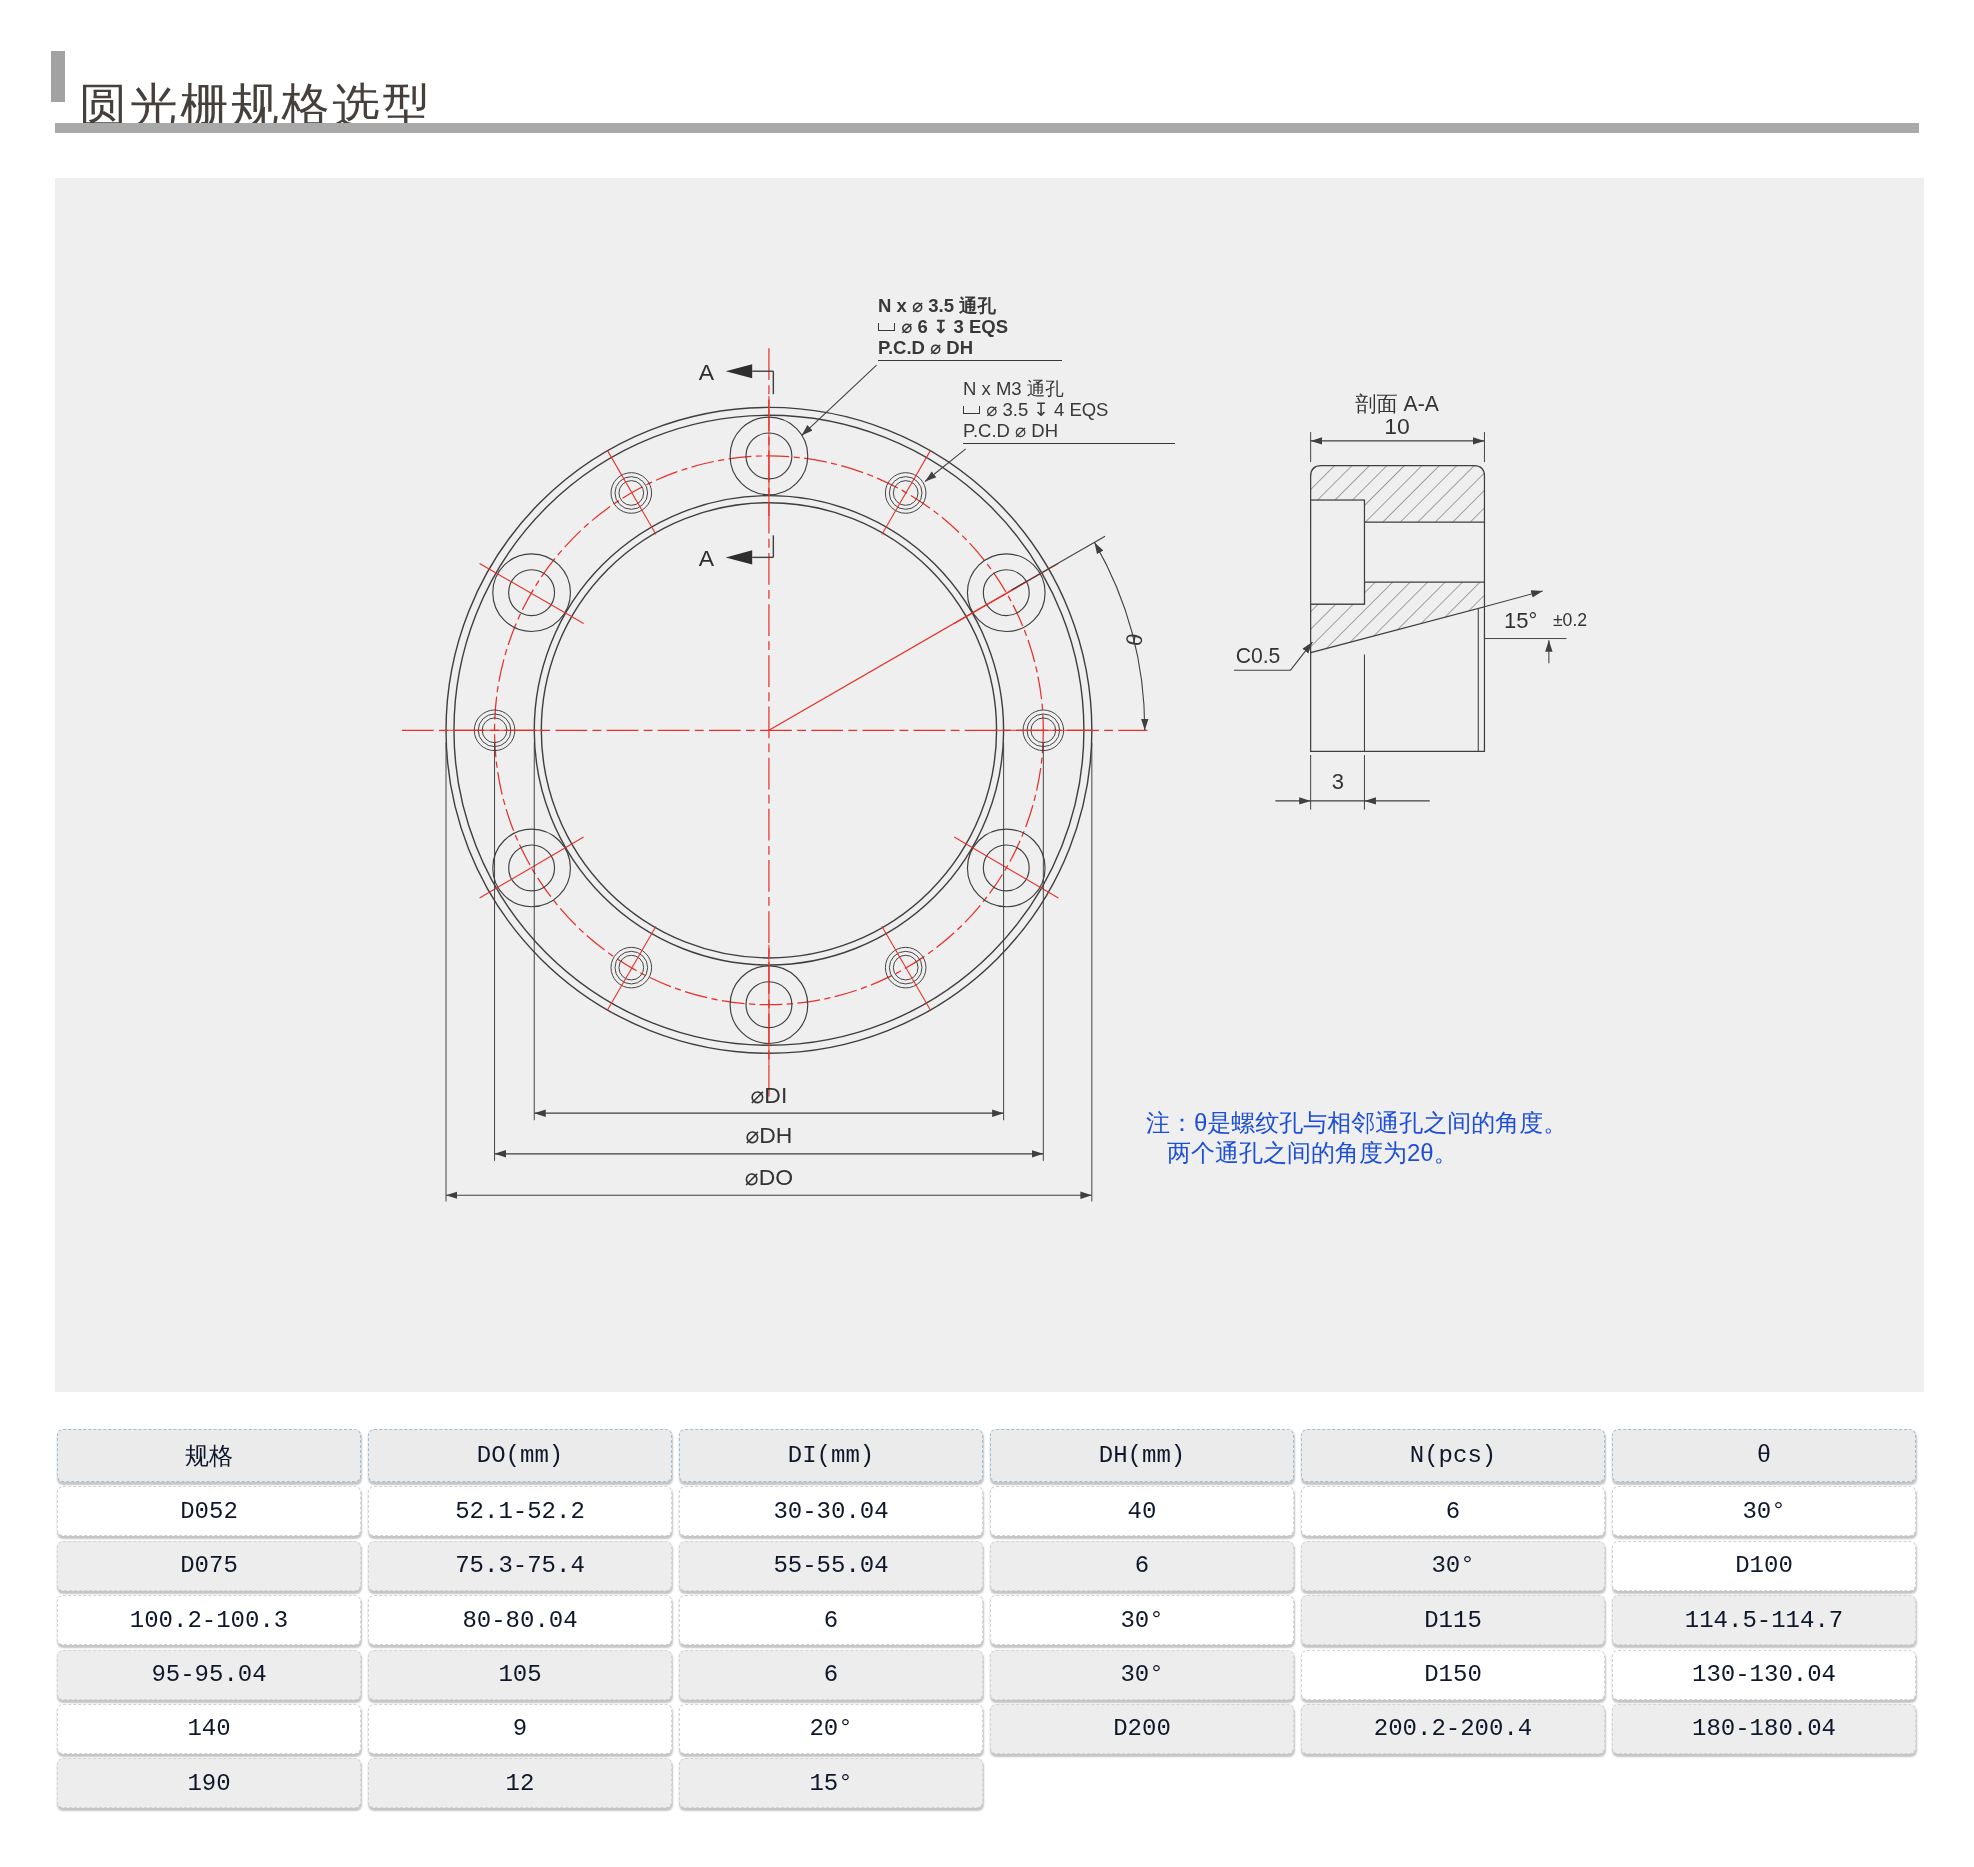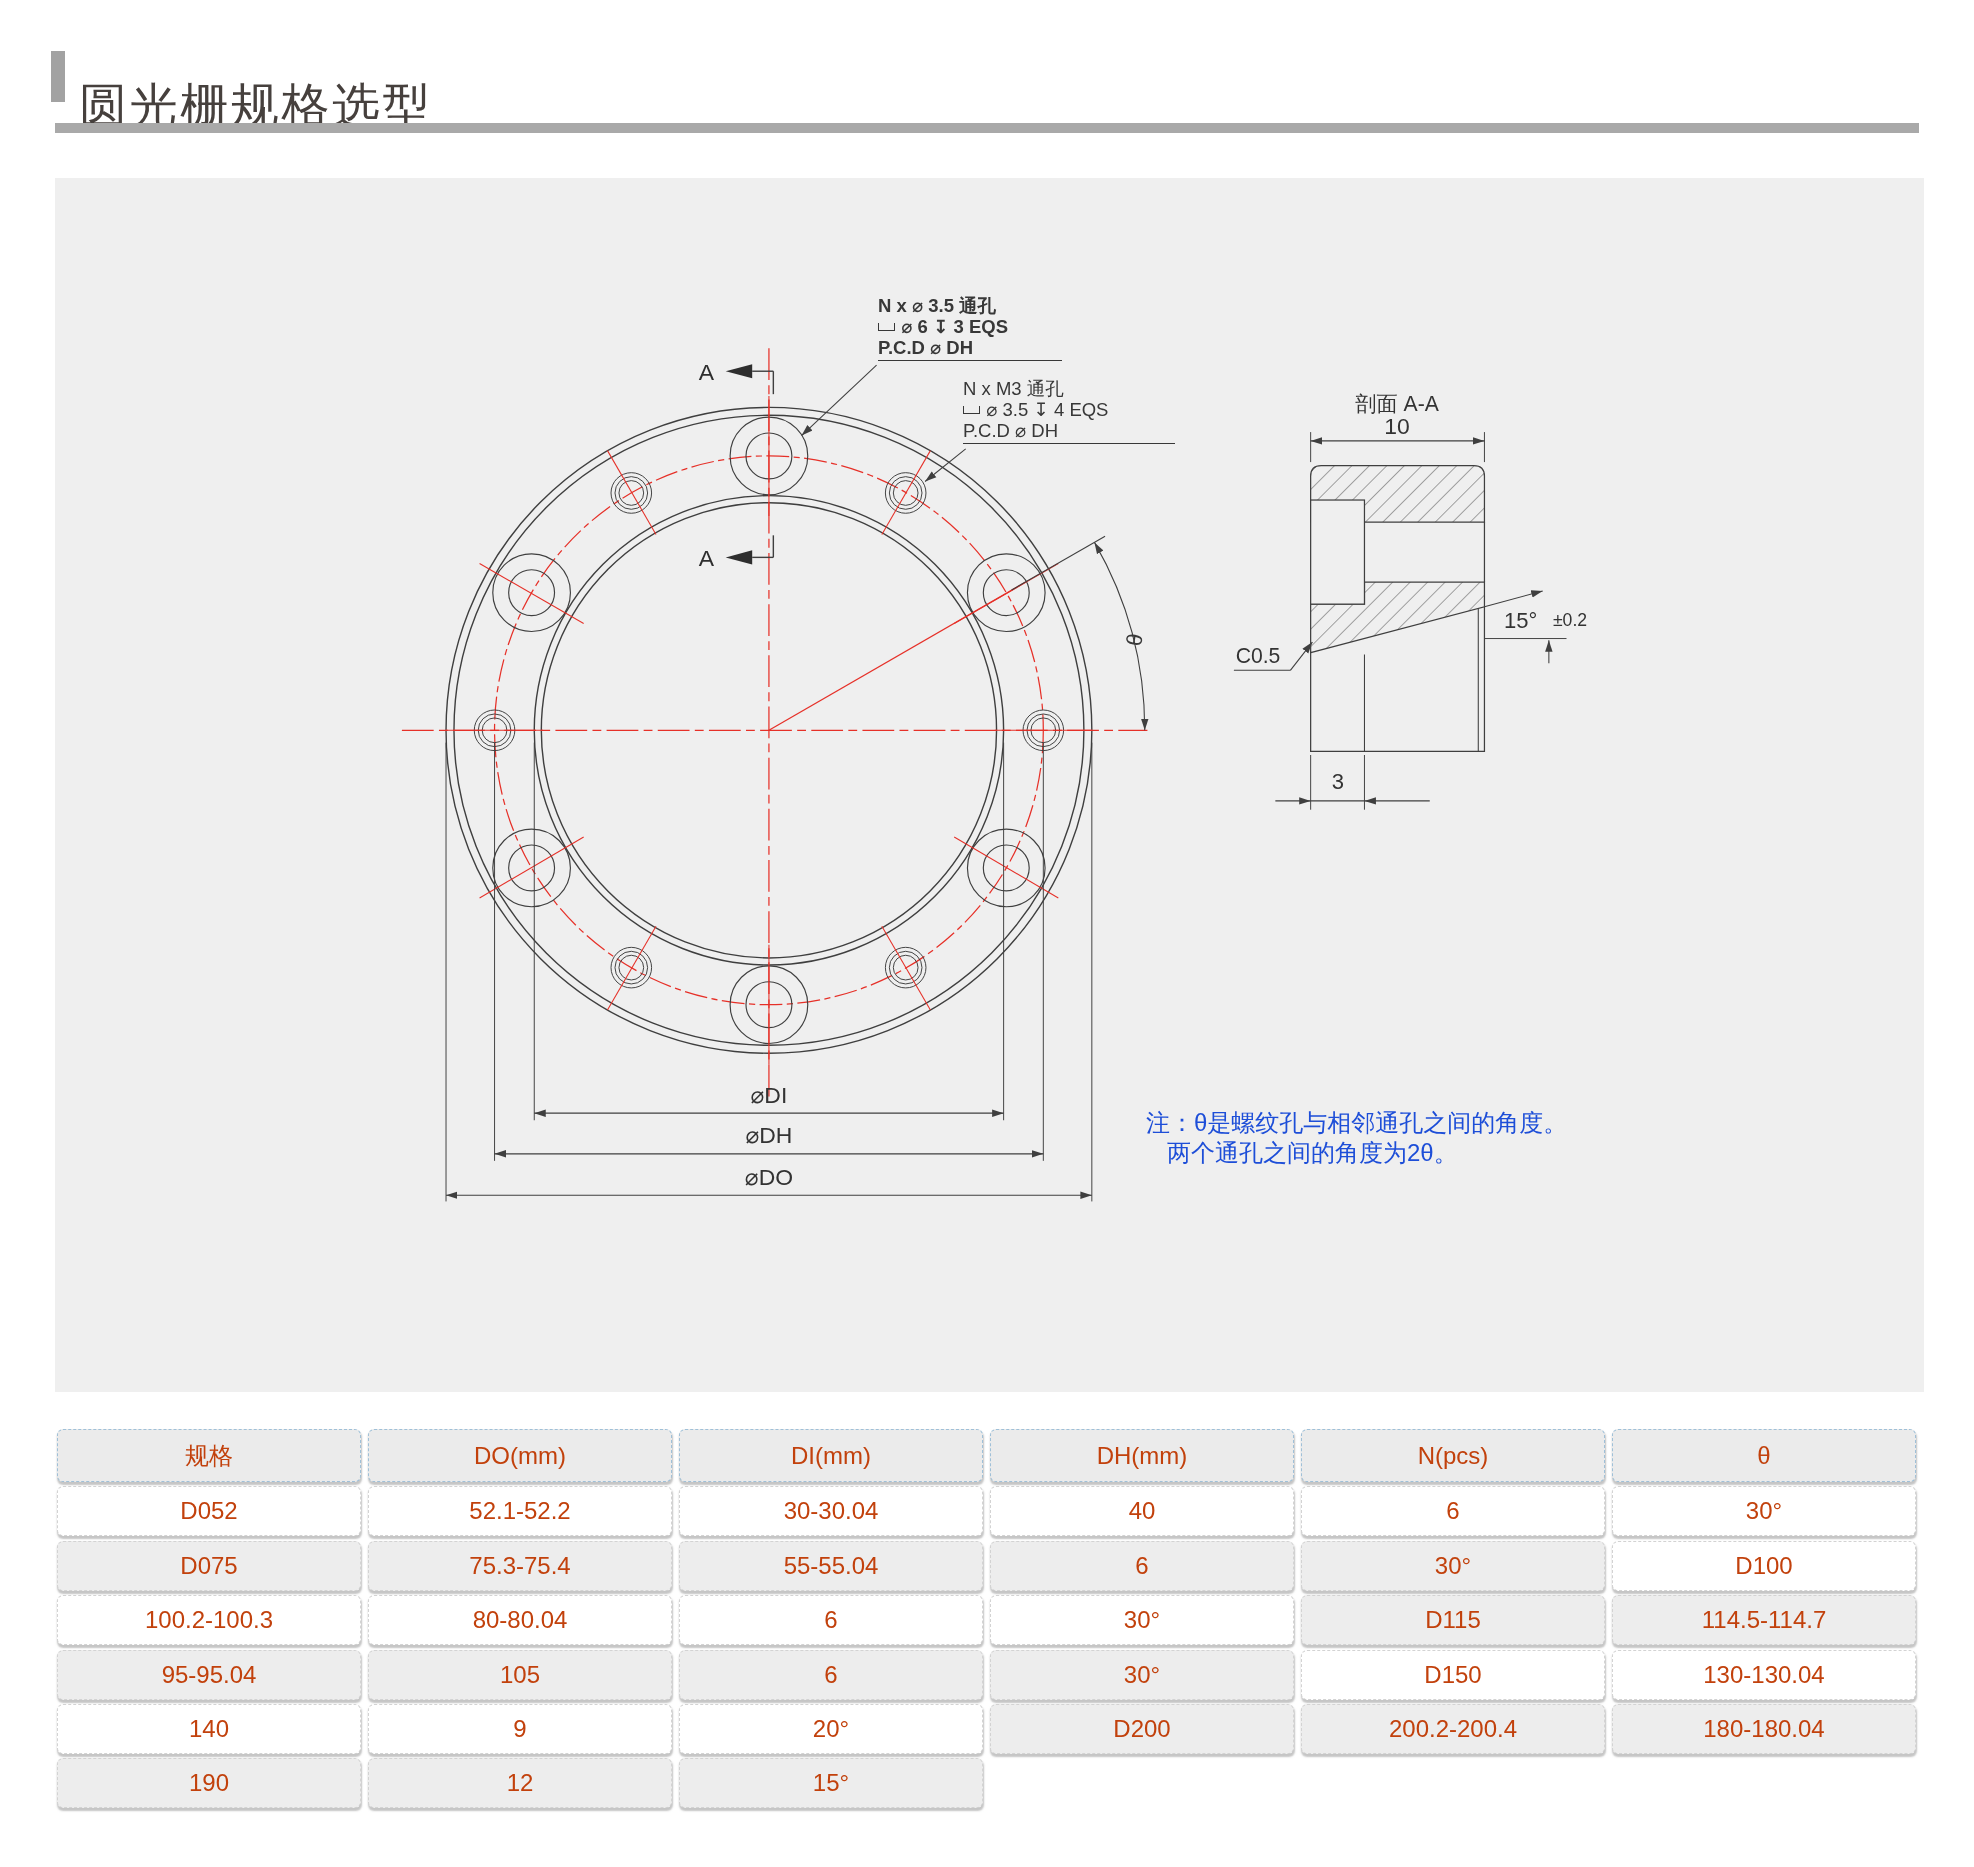--- a/index.html
+++ b/index.html
@@ -20,22 +20,22 @@
               margin-right:6.2px;vertical-align:1.8px;}
   .ann1-uline{width:184px;}
   .ann2-uline{width:212px;}
   .note{position:absolute;left:1146px;top:1108px;font-size:24px;line-height:30px;color:#1d4ed8;}
   .note .l2{padding-left:21px;}
   
   .spec-table{position:absolute;left:57px;top:1429px;display:grid;
               grid-template-columns:repeat(6,304px);grid-template-rows:53px repeat(6,50px);
               column-gap:7px;row-gap:4.4px;}
   .cell{border-radius:6.2px;display:flex;align-items:center;justify-content:center;
-        font-size:24px;color:#c2410c;box-shadow:0.9px 2.6px 1.8px rgba(140,140,140,.5);
-        border:1.3px dashed #d3d3d3;background:#ffffff;}
+        font-size:24px;color:#0f172a;box-shadow:0.9px 2.6px 1.8px rgba(140,140,140,.5);
+        border:1.3px dashed #d3d3d3;background:#ffffff;font-family:Liberation Mono, monospace;}
   .cell.hdr{background:#ebebeb;border:1.3px dashed #9fc0d8;}
   .cell.alt{background:#ededed;}
 </style>
 </head>
 <body>
 
 <div class="page">
 
   <div class="title-marker"></div>
   <h1 class="page-title">圆光栅规格选型</h1>

